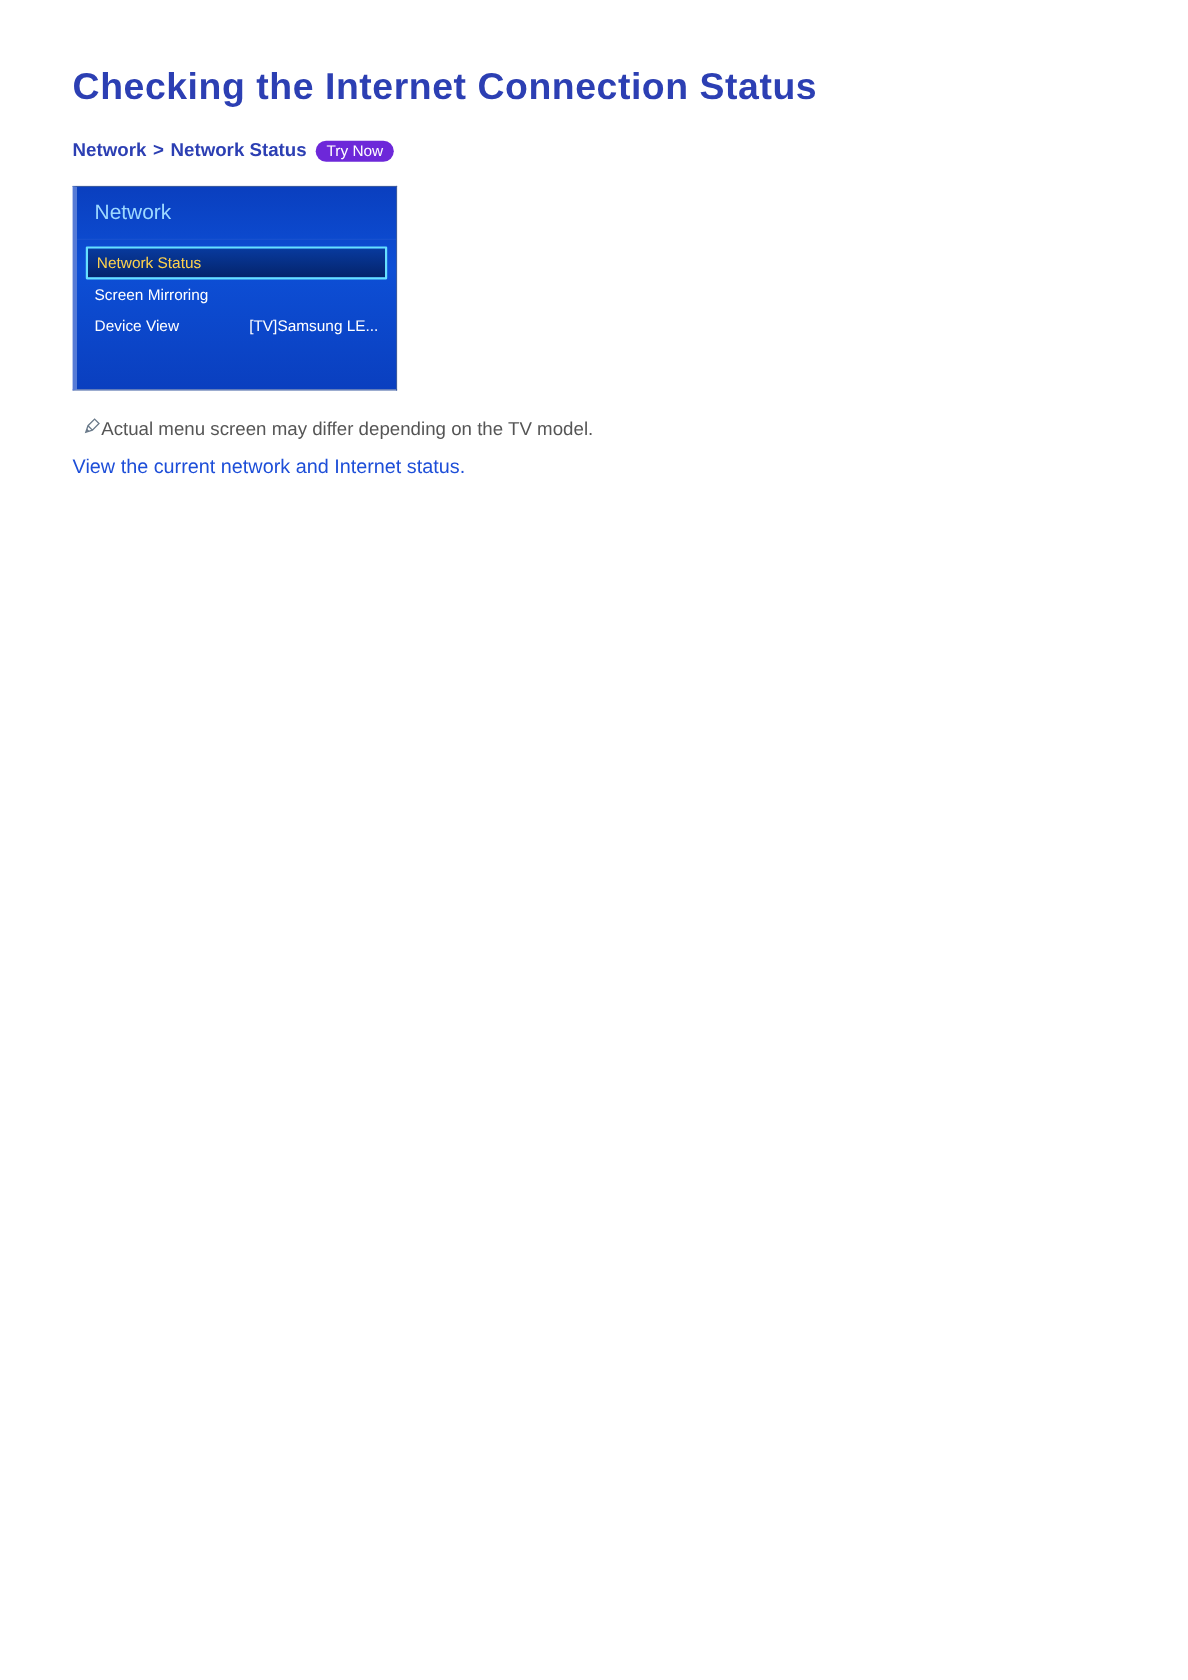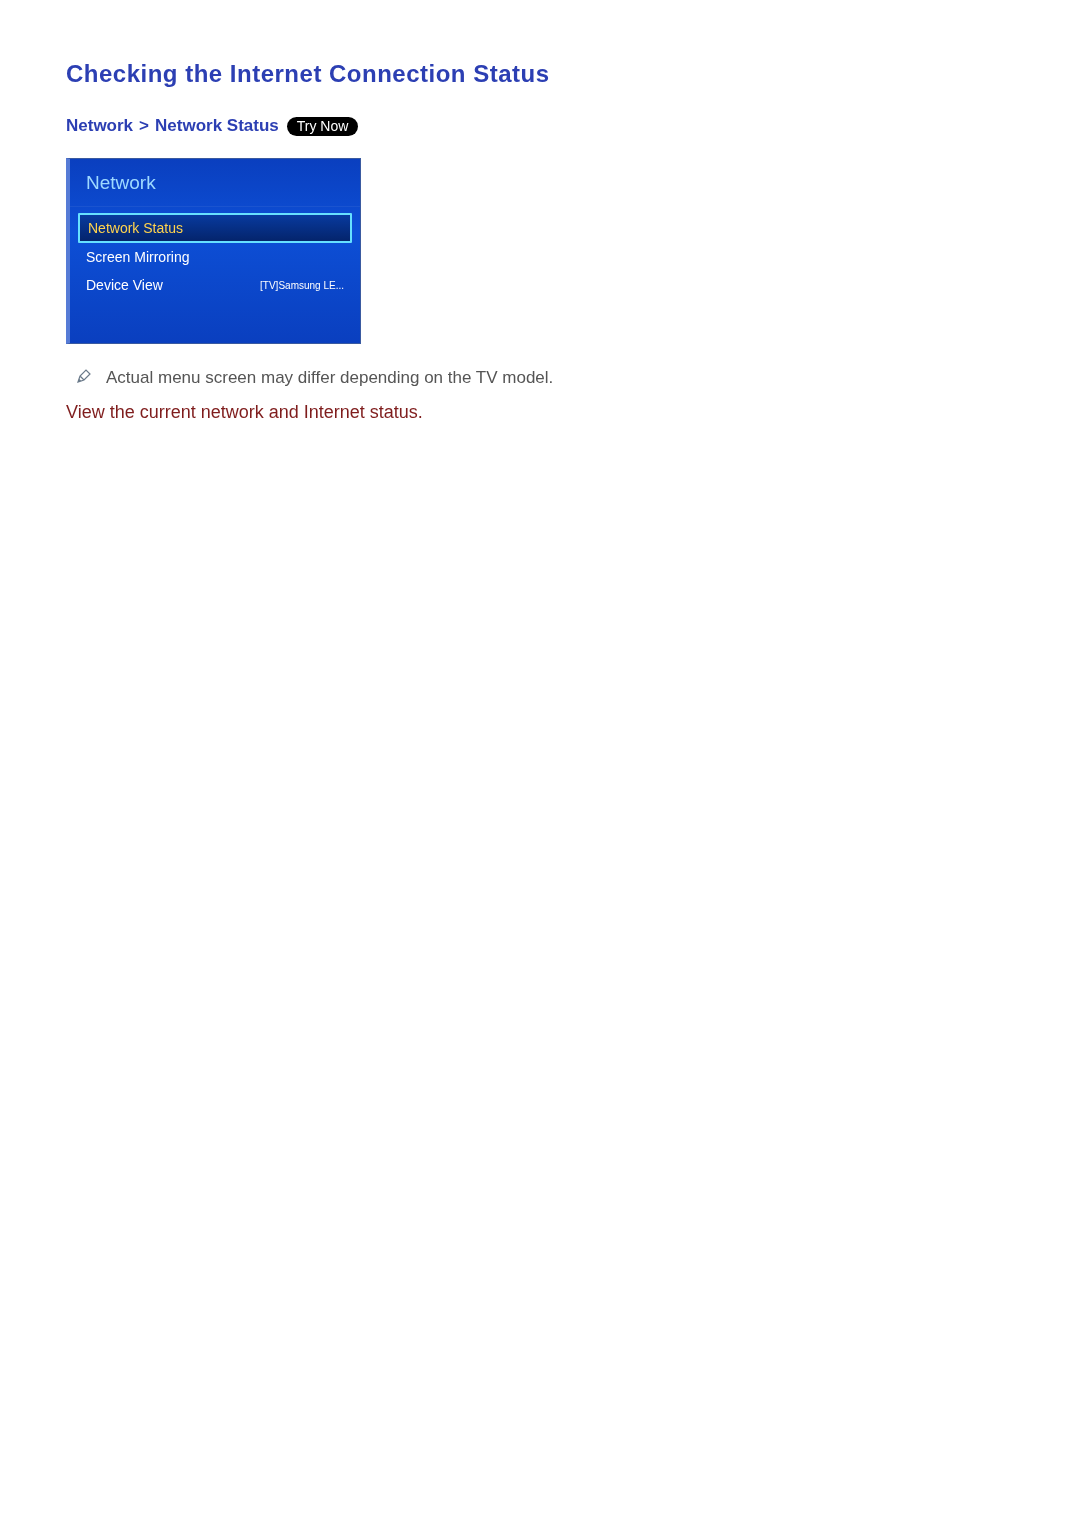--- a/index.html
+++ b/index.html
@@ -6,21 +6,21 @@
     margin: 0;
     padding: 60px 66px;
     font-family: Arial, "Helvetica Neue", Helvetica, sans-serif;
     background: #fff;
     color: #222;
     width: 1080px;
     box-sizing: border-box;
   }
   .title {
     color: #2c3fb3;
-    font-size: 24px;
+    font-size: 34px;
     font-weight: bold;
     margin: 0 0 28px 0;
     letter-spacing: 0.5px;
   }
   .breadcrumb {
     font-size: 17px;
     margin-bottom: 22px;
     display: flex;
     align-items: center;
     gap: 6px;
@@ -28,21 +28,21 @@
   .breadcrumb .crumb {
     color: #2c3fb3;
     font-weight: bold;
   }
   .breadcrumb .sep {
     color: #2c3fb3;
     font-weight: bold;
   }
   .trynow {
     display: inline-block;
-    background: #000000;
+    background: #6d28d9;
     color: #fff;
     font-size: 14px;
     font-weight: normal;
     padding: 1px 10px 2px 10px;
     border-radius: 10px;
     margin-left: 2px;
   }
 
   .menu-panel {
     width: 290px;
@@ -73,39 +73,38 @@
     background: linear-gradient(to bottom, #083a9e, #04246c);
     border: 2px solid #66e0ff;
     border-radius: 1px;
     padding: 5px 8px;
   }
   .menu-item.selected .menu-label {
     color: #ffd34d;
   }
   .menu-value {
     color: #fff;
-    font-size: 10px;
+    font-size: 14px;
   }
 
   .note-row {
     display: flex;
     align-items: flex-end;
-    gap: 14px;
     margin: 6px 0 14px 10px;
   }
   .note-icon {
     color: #6a7a8a;
   }
   .note-text {
     color: #555;
     font-size: 17px;
   }
   .desc {
     font-size: 18px;
-    color: #7f1d1d;
+    color: #1d4ed8;
     margin-top: 6px;
   }
 </style>
 </head>
 <body>
 
 <h1 class="title">Checking the Internet Connection Status</h1>
 
 <div class="breadcrumb">
   <span class="crumb">Network</span>

